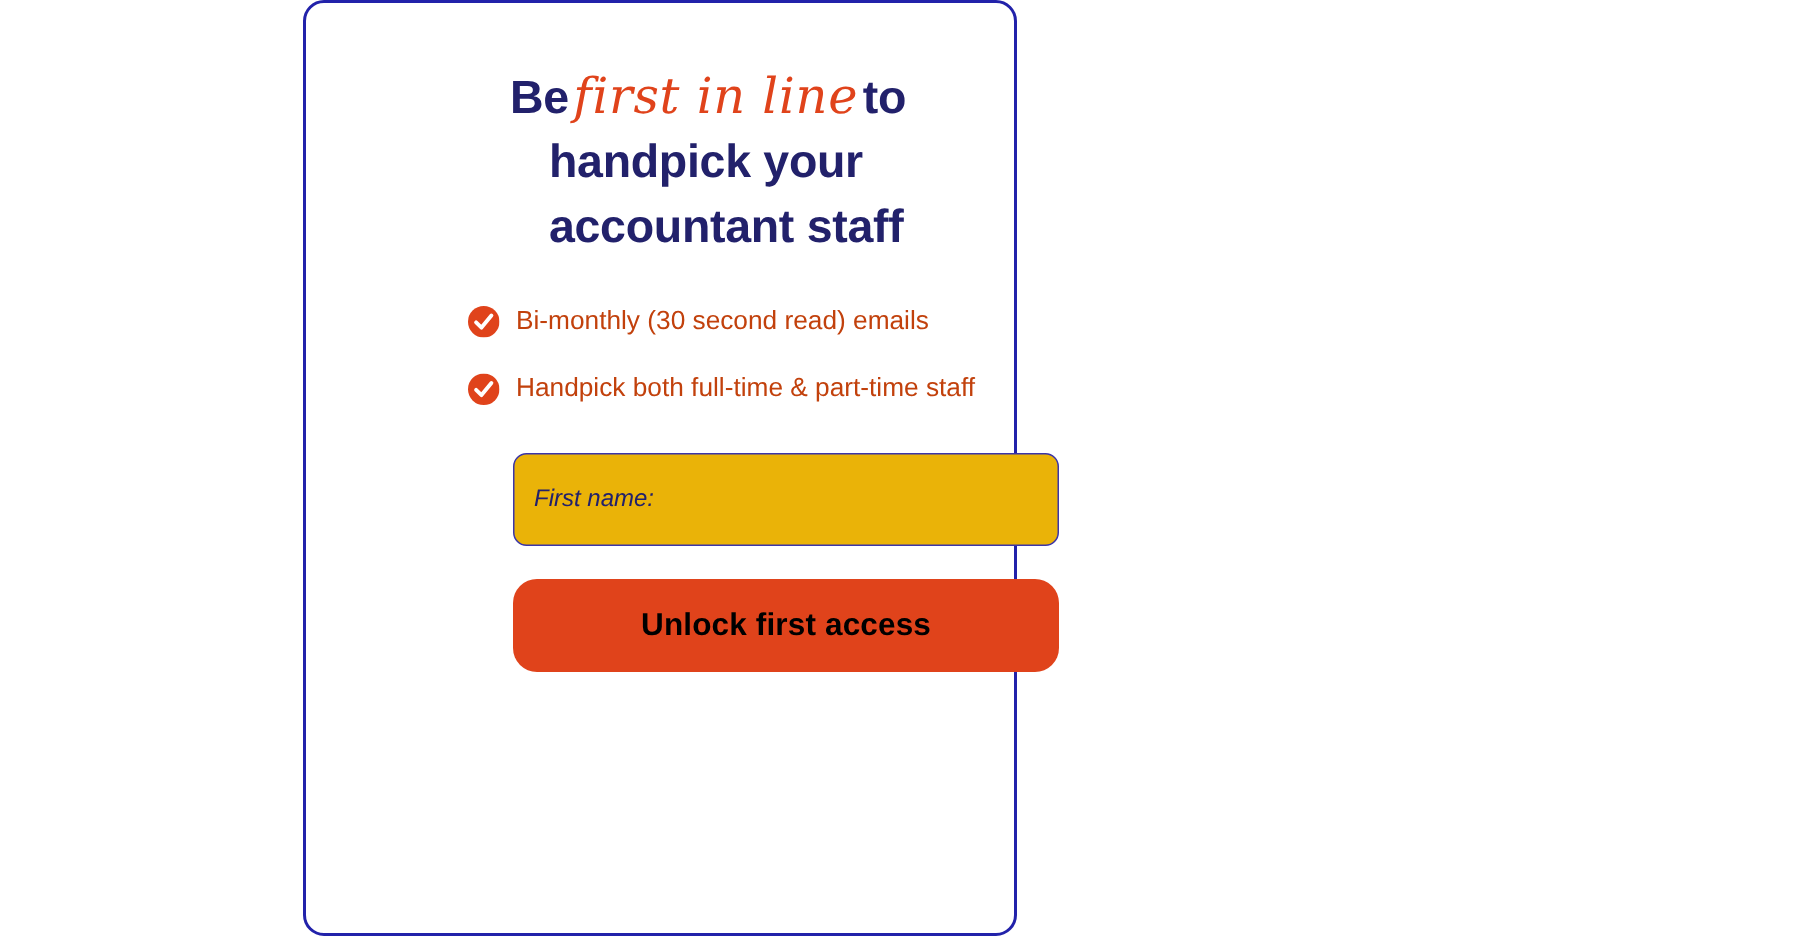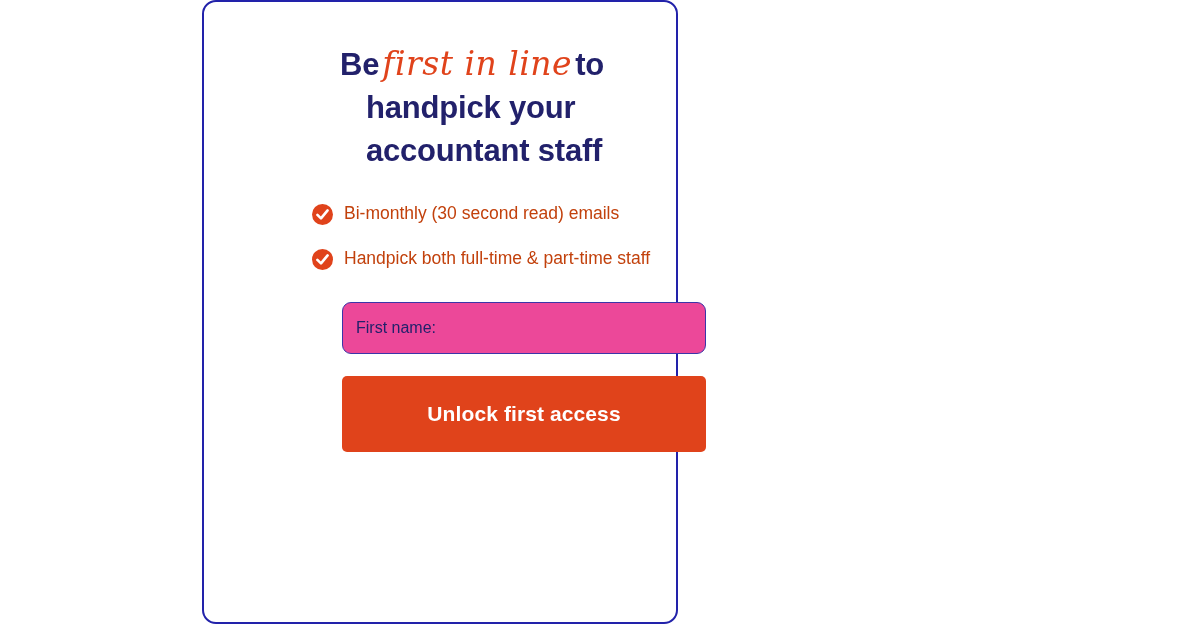--- a/index.html
+++ b/index.html
@@ -105,46 +105,47 @@
   .form {
     margin-top: 32px;
     padding-left: 44px;
     padding-right: 60px;
   }
 
   .field {
     box-sizing: border-box;
     display: block;
     width: 364px;
-    height: 52px;
+    height: 62px;
     border: 1.5px solid #3b35a8;
     border-radius: 9px;
-    background: #ec4899;
+    background: #eab308;
     color: #22216b;
     font-family: "Liberation Sans", sans-serif;
     font-size: 16px;
     padding: 0 13px;
     margin-bottom: 22px;
     outline: none;
+    font-style: italic;
   }
 
   .field::placeholder {
     color: #22216b;
     opacity: 1;
   }
 
   .submit-button {
     box-sizing: border-box;
     display: block;
     width: 364px;
-    height: 76px;
+    height: 62px;
     border: none;
-    border-radius: 5px;
+    border-radius: 16px;
     background: #e0431b;
-    color: #ffffff;
+    color: #000000;
     font-family: "Liberation Sans", sans-serif;
     font-size: 21px;
     font-weight: bold;
     letter-spacing: 0.1px;
     cursor: pointer;
   }
 </style>
 </head>
 <body>
 

